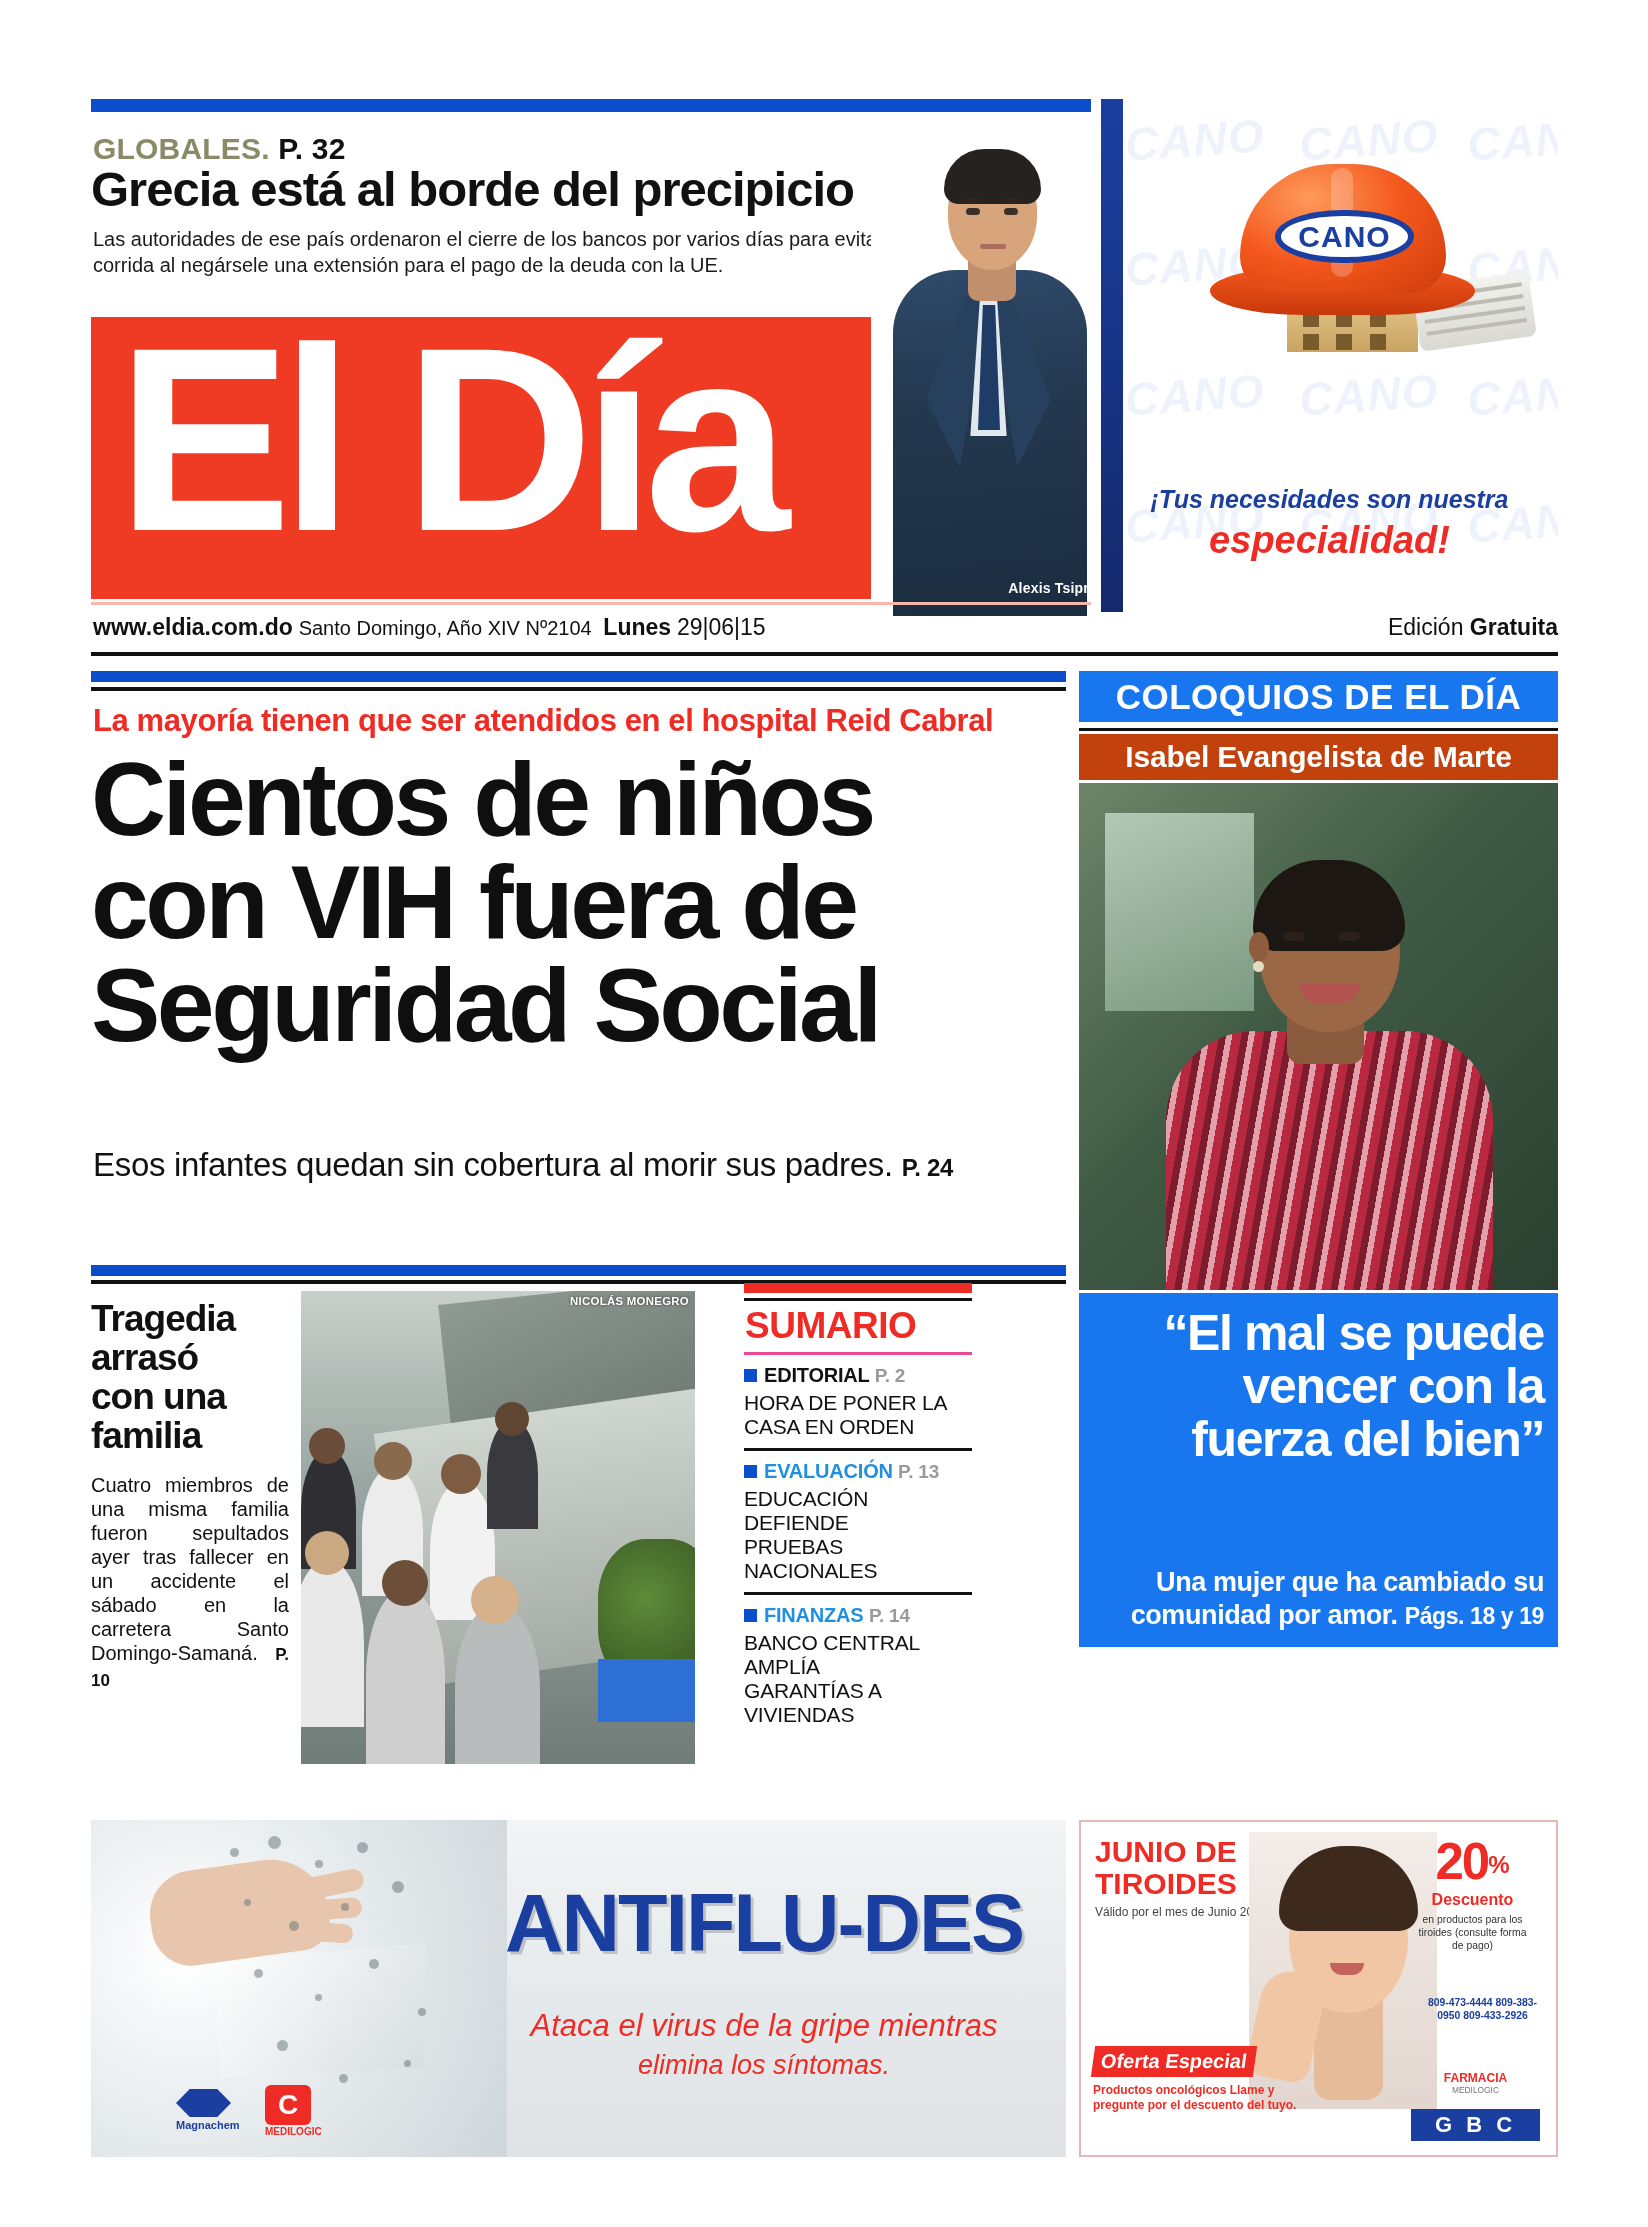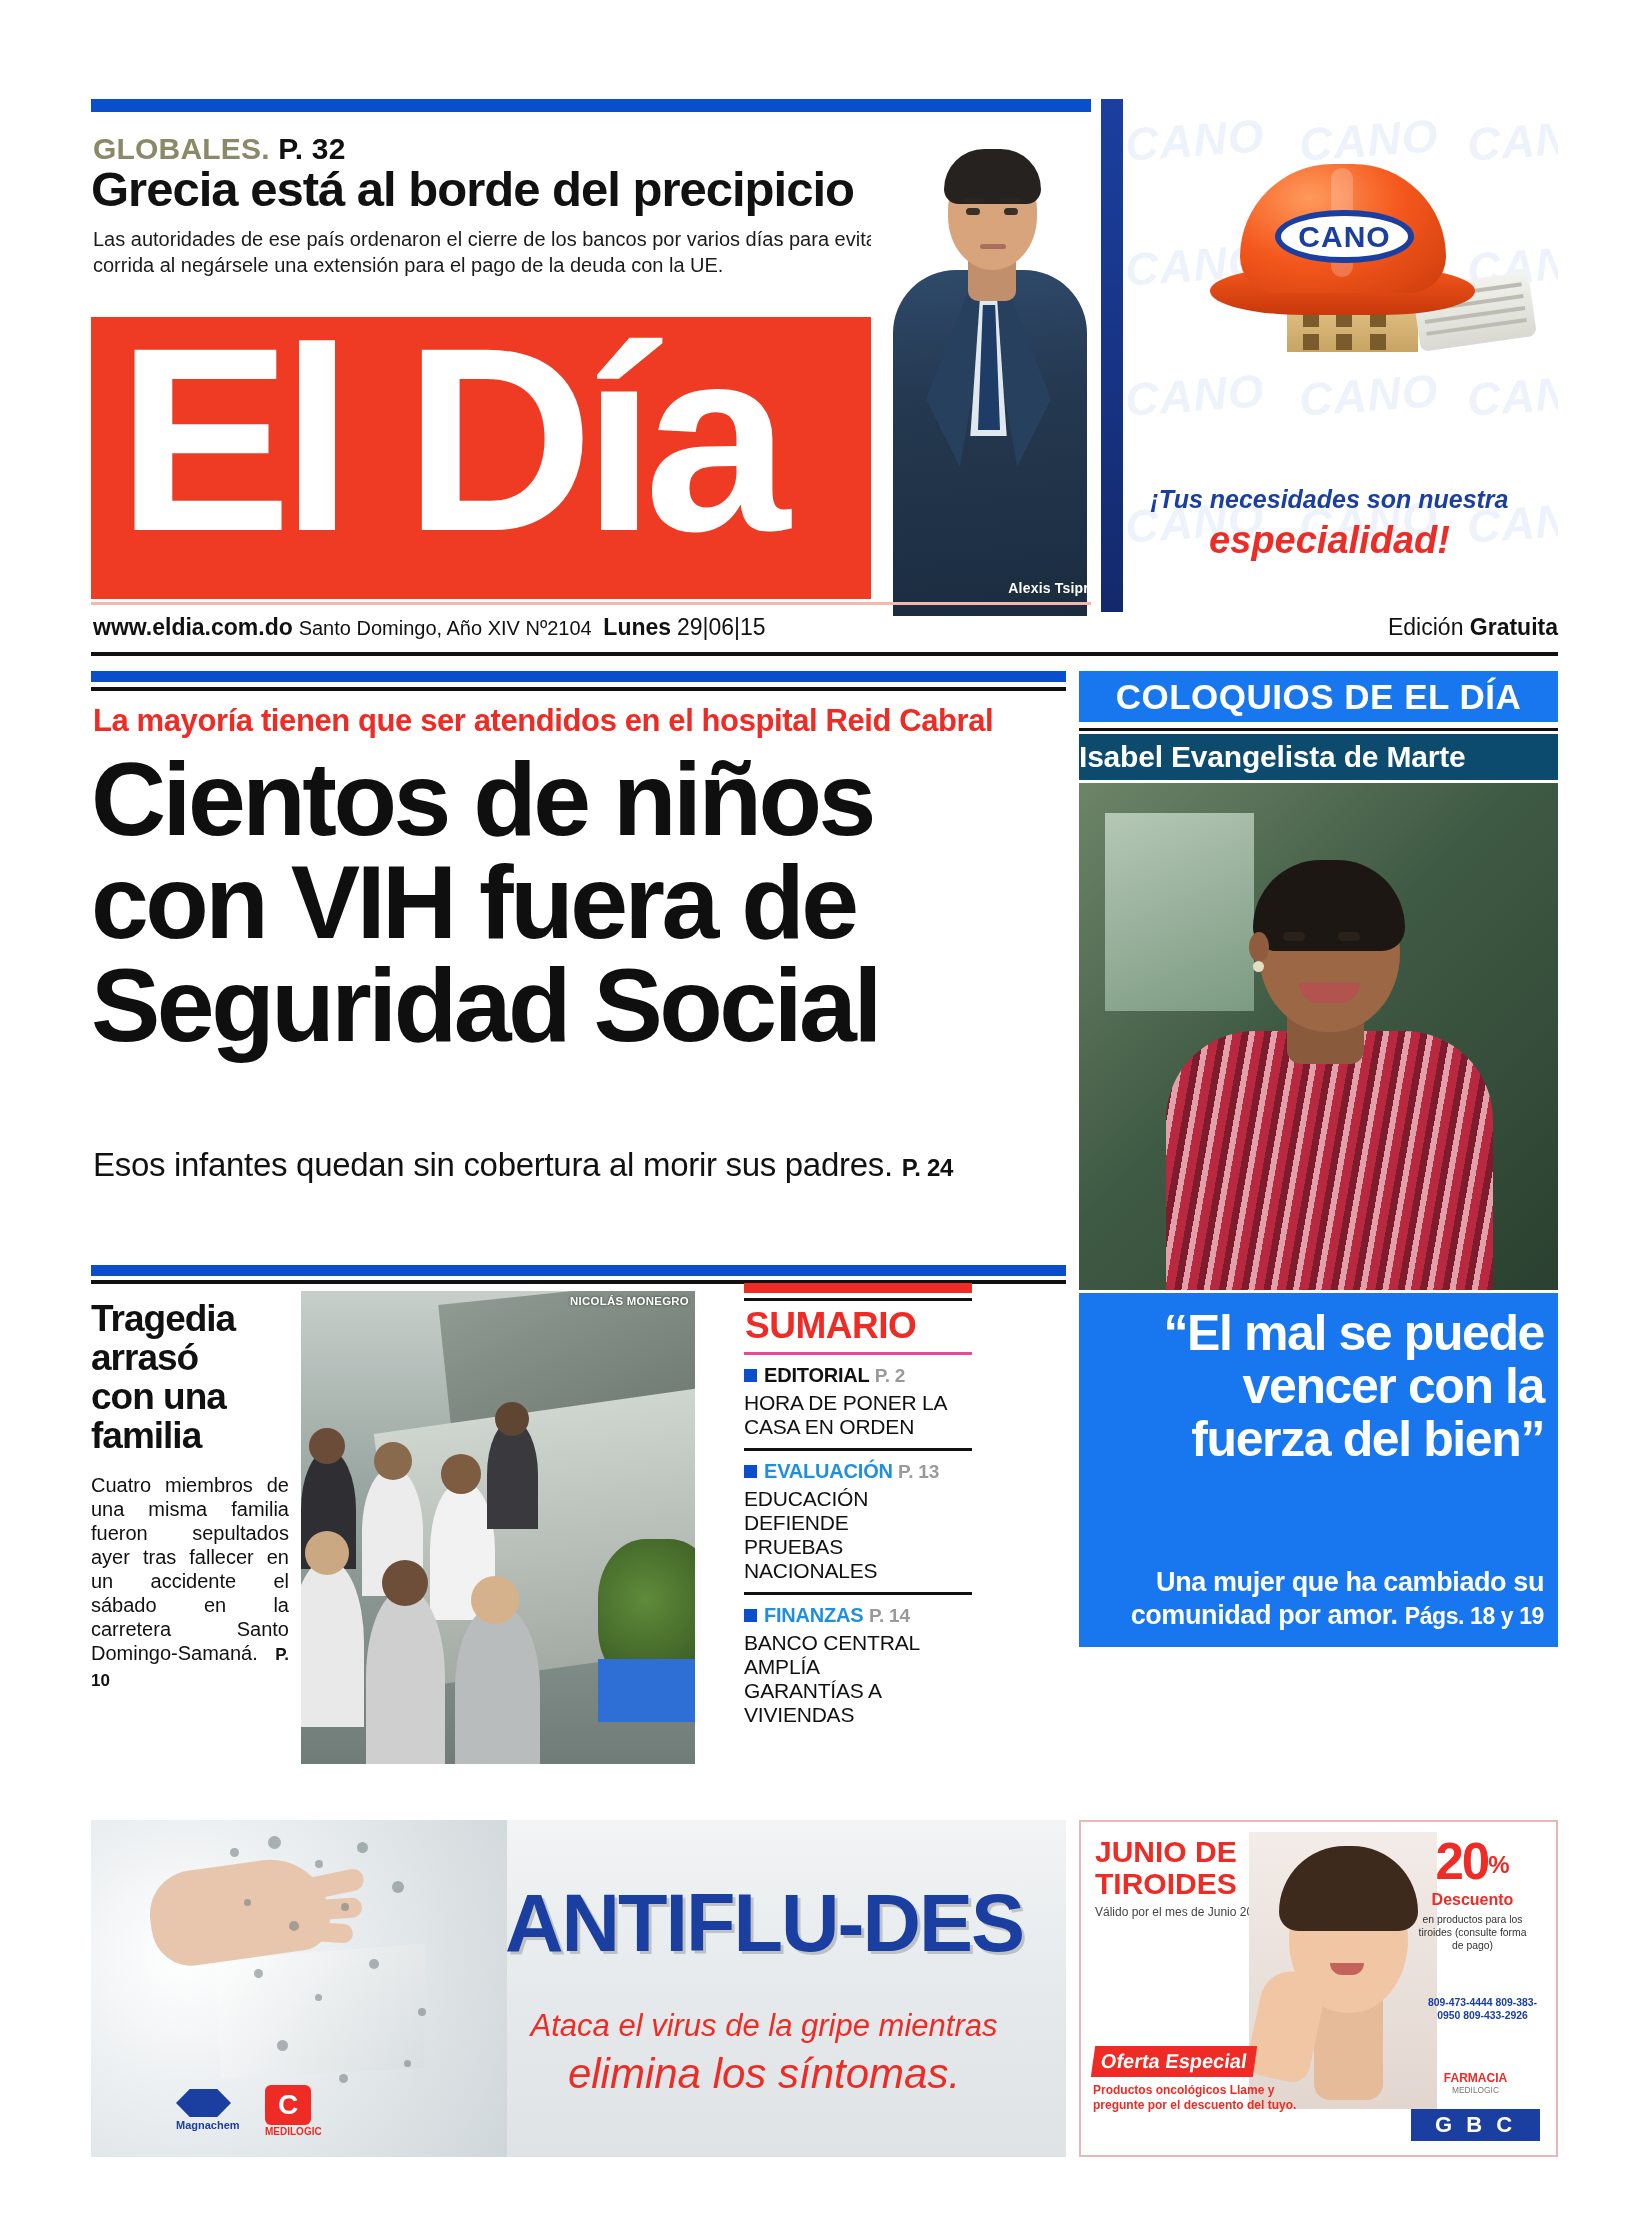--- a/index.html
+++ b/index.html
@@ -162,22 +162,22 @@
   .sum-txt { font-size: 21px; line-height: 24px; color: #111; letter-spacing: -0.2px; margin-top: 4px; }
   .sum-head.ink { color: #111; }
   .sum-head.blu { color: #1f8fe0; }
 
   
   .coloq { position: absolute; left: 1079px; top: 671px; width: 479px; height: 1099px; }
   .coloq-bar { position: absolute; left: 0; top: 0; width: 479px; height: 51px; background: #1877ef;
                display:flex; align-items:center; justify-content:center; }
   .coloq-bar span { color: #fff; font-size: 35px; font-weight: 800; letter-spacing: 0.5px; }
   .coloq-rule { position:absolute; left:0; top: 57px; width: 479px; height: 3px; background:#111; }
-  .coloq-name { position: absolute; left: 0; top: 63px; width: 479px; height: 46px; background: #0c4a6e;
-                display:flex; align-items:center; justify-content:flex-start; }
+  .coloq-name { position: absolute; left: 0; top: 63px; width: 479px; height: 46px; background: #c2410c;
+                display:flex; align-items:center; justify-content:center; }
   .coloq-name span { color: #fff; font-size: 30px; font-weight: 800; letter-spacing:-0.2px; }
   .coloq-photo { position: absolute; left: 0; top: 112px; width: 479px; height: 507px;
                  overflow:hidden; background: #516a4e; }
   .cp-bg { position:absolute; inset:0; background: linear-gradient(135deg,#6d8468 0%, #3f5a44 45%, #2b4030 100%); }
   .cp-win { position:absolute; left: 26px; top: 30px; width: 149px; height: 198px;
             background: linear-gradient(160deg,#cfe0d2,#8fae95); opacity:.75; }
   .cp-body { position:absolute; left: 87px; top: 248px; width: 327px; height: 277px;
              background: repeating-linear-gradient(100deg,#b8283f 0 9px,#7d1c2c 9px 16px,#e2a0ab 16px 22px);
              border-radius: 89px 89px 0 0; }
   .cp-neck { position:absolute; left: 208px; top: 210px; width: 77px; height: 71px; background:#8a5a3c; border-radius: 14px; }
@@ -213,21 +213,21 @@
                background: linear-gradient(140deg,#ffffff,#d6dcde); transform: rotate(-12deg);
                clip-path: polygon(8% 0, 100% 18%, 88% 100%, 0 78%); }
   .af-dots { position:absolute; left: 129px; top: 10px; width: 277px; height: 297px; }
   .af-d { position:absolute; background:#6f7b80; border-radius:50%; opacity:.55; }
   .af-title { position:absolute; left: 396px; top: 57px; width: 554px; text-align:center;
               font-size: 81px; font-weight: 800; color: #1b3fa0; letter-spacing: -2px;
               text-shadow: 3px 3px 0 rgba(0,0,0,.18); }
   .af-sub1 { position:absolute; left: 396px; top: 188px; width: 554px; text-align:center;
              font-size: 31px; font-style: italic; color:#ee2b24; }
   .af-sub2 { position:absolute; left: 396px; top: 230px; width: 554px; text-align:center;
-             font-size: 42px; font-style: italic; color:#ee2b24; }
+             font-size: 27px; font-style: italic; color:#ee2b24; }
   .af-logo1 { position:absolute; left: 85px; top: 269px; width: 81px; height: 46px; }
   .af-l1a { position:absolute; left:0; top:0; width: 55px; height: 28px; background:#1b3fa0;
             clip-path: polygon(0 50%, 25% 0, 75% 0, 100% 50%, 75% 100%, 25% 100%); }
   .af-l1b { position:absolute; left:0; top: 30px; font-size: 11px; font-weight:700; color:#1b3fa0; }
   .af-logo2 { position:absolute; left: 174px; top: 265px; width: 63px; height: 51px; }
   .af-l2a { position:absolute; left: 0; top: 0; width: 46px; height: 40px; background:#ee2b24;
             border-radius: 6px; color:#fff; font-weight:800; font-size: 28px; text-align:center; line-height:40px;}
   .af-l2b { position:absolute; left: 0; top: 41px; font-size: 10px; color:#ee2b24; font-weight:700; }
 
   .ad-gbc { position: absolute; left: 1079px; top: 1820px; width: 479px; height: 337px;

